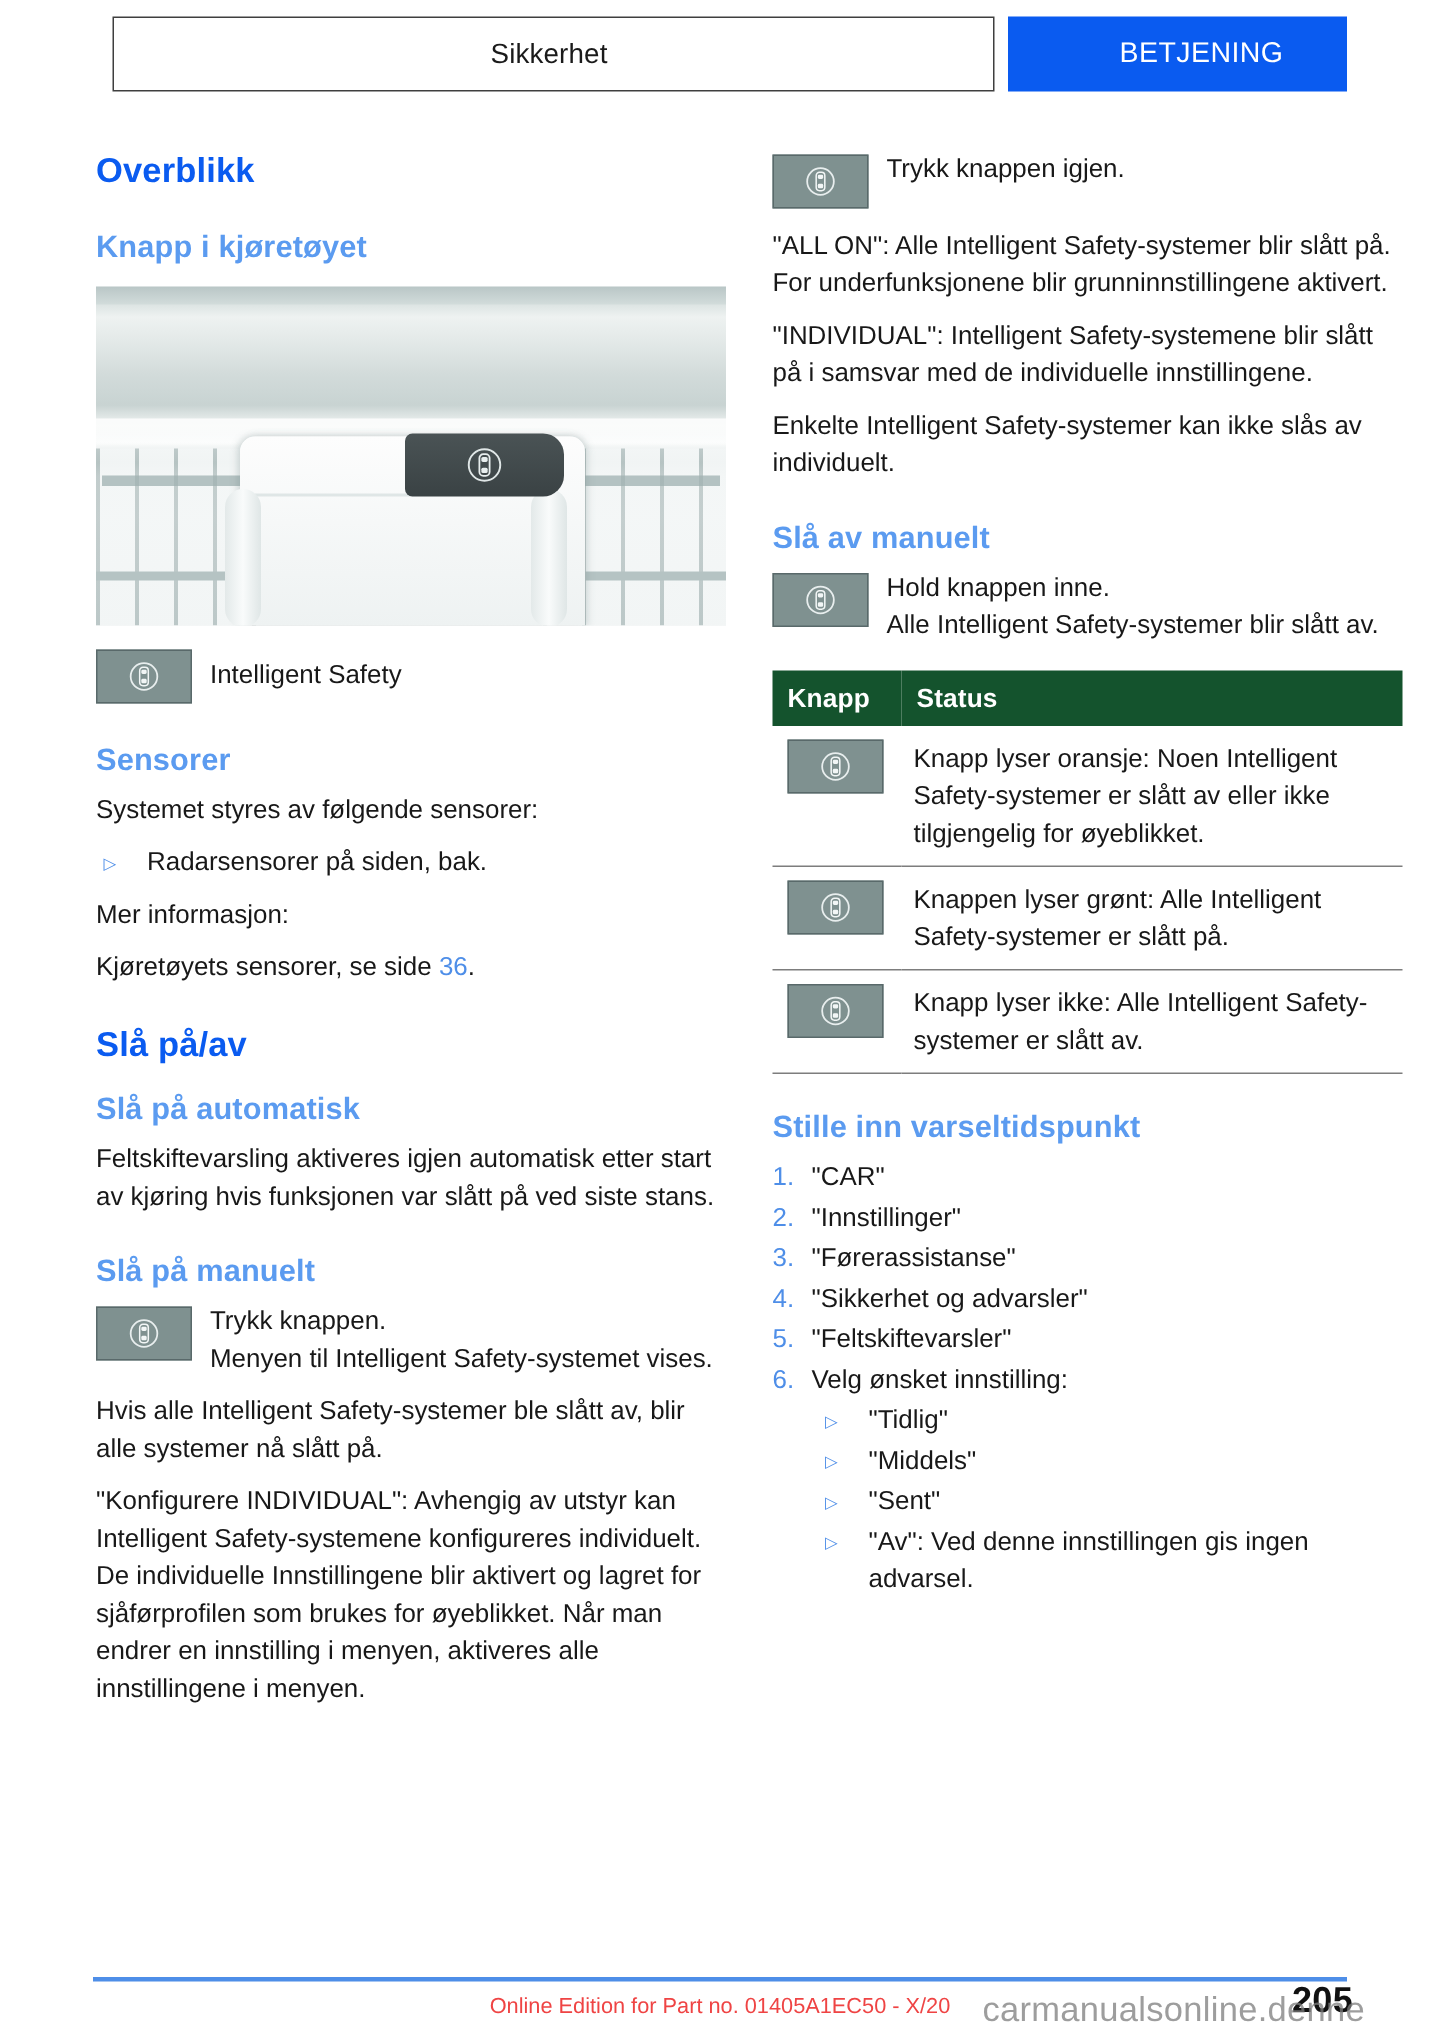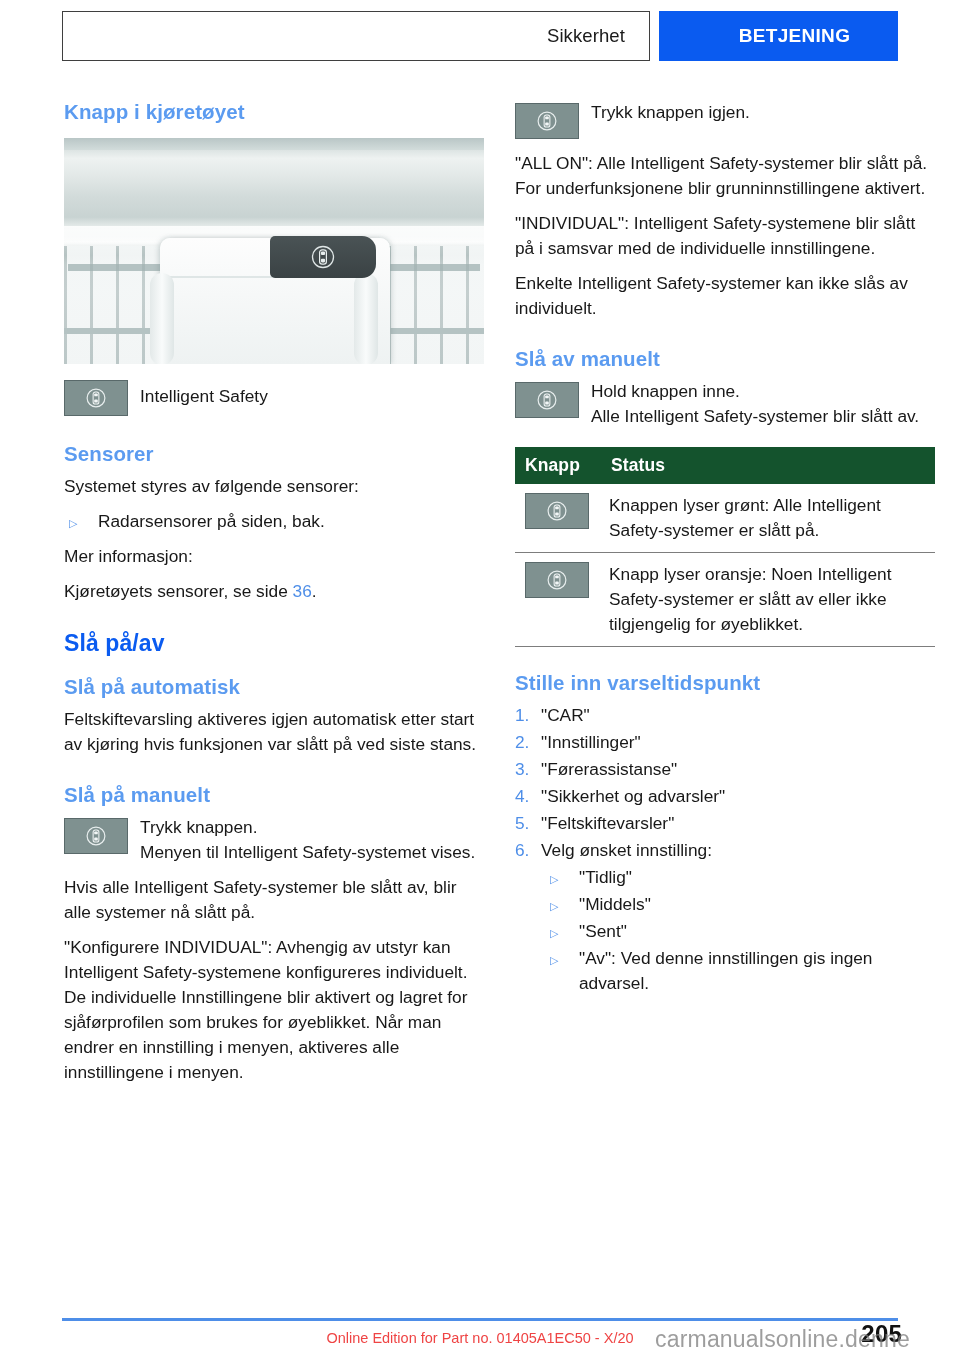--- a/index.html
+++ b/index.html
@@ -26,39 +26,40 @@
     height: 50px;
     display: flex;
     align-items: stretch;
   }
   .header-chapter {
     flex: 0 0 588px;
     border: 1.5px solid #3f3f3f;
     background: #ffffff;
     display: flex;
     align-items: center;
-    justify-content: flex-end;
-    padding-right: 24px;
+    justify-content: center;
+    padding-right: 6px;
+    margin-left: 13px;
   }
   .header-chapter span {
     font-size: 18.5px;
     color: #1a1a1a;
     letter-spacing: 0.1px;
   }
   .header-section {
     flex: 1 1 auto;
     margin-left: 9px;
     background: #0a5bf0;
     display: flex;
     align-items: center;
     justify-content: center;
   }
   .header-section span {
     font-size: 19px;
-    font-weight: bold;
+    font-weight: normal;
     color: #ffffff;
     letter-spacing: 0.3px;
     margin-left: 32px;
   }
 
   
   .col {
     position: absolute;
     top: 100px;
     width: 420px;
@@ -332,20 +333,21 @@
     <div class="header-chapter">
       <span>Sikkerhet</span>
     </div>
     <div class="header-section">
       <span>BETJENING</span>
     </div>
   </div>
 
   <div class="col col-left">
 
+    <h1 class="h-title">Overblikk</h1>
 
     <h2 class="h-sub">Knapp i kjøretøyet</h2>
 
     <div class="photo">
       <div class="band-top"></div>
       <div class="sheen"></div>
       <div class="grille l"></div>
       <div class="grille r"></div>
       <div class="grille-bar l"></div>
       <div class="grille-bar r"></div>
@@ -450,20 +452,33 @@
     </div>
 
     <table class="status-table">
       <thead>
         <tr>
           <th class="c1">Knapp</th>
           <th class="c2">Status</th>
         </tr>
       </thead>
       <tbody>
+        <tr>
+          <td class="c1">
+            <div class="btn-swatch">
+              <svg class="car-ico" width="22" height="22" viewBox="0 0 26 26">
+                <circle cx="13" cy="13" r="10.5" fill="none" stroke="#e8eeee" stroke-width="1.4"></circle>
+                <rect x="9.6" y="5.8" width="6.8" height="14.4" rx="2.6" fill="none" stroke="#f2f6f6" stroke-width="1.2"></rect>
+                <rect x="10.9" y="7.6" width="4.2" height="3.4" rx="1.1" fill="#f2f6f6"></rect>
+                <rect x="10.9" y="14.8" width="4.2" height="3.6" rx="1.1" fill="#f2f6f6"></rect>
+              </svg>
+            </div>
+          </td>
+          <td class="c2">Knapp lyser oransje: Noen Intelligent Safety-systemer er slått av eller ikke tilgjengelig for øyeblikket.</td>
+        </tr>
         <tr>
           <td class="c1">
             <div class="btn-swatch">
               <svg class="car-ico" width="22" height="22" viewBox="0 0 26 26">
                 <circle cx="13" cy="13" r="10.5" fill="none" stroke="#e8eeee" stroke-width="1.4"></circle>
                 <rect x="9.6" y="5.8" width="6.8" height="14.4" rx="2.6" fill="none" stroke="#f2f6f6" stroke-width="1.2"></rect>
                 <rect x="10.9" y="7.6" width="4.2" height="3.4" rx="1.1" fill="#f2f6f6"></rect>
                 <rect x="10.9" y="14.8" width="4.2" height="3.6" rx="1.1" fill="#f2f6f6"></rect>
               </svg>
             </div>
@@ -474,21 +489,21 @@
           <td class="c1">
             <div class="btn-swatch">
               <svg class="car-ico" width="22" height="22" viewBox="0 0 26 26">
                 <circle cx="13" cy="13" r="10.5" fill="none" stroke="#e8eeee" stroke-width="1.4"></circle>
                 <rect x="9.6" y="5.8" width="6.8" height="14.4" rx="2.6" fill="none" stroke="#f2f6f6" stroke-width="1.2"></rect>
                 <rect x="10.9" y="7.6" width="4.2" height="3.4" rx="1.1" fill="#f2f6f6"></rect>
                 <rect x="10.9" y="14.8" width="4.2" height="3.6" rx="1.1" fill="#f2f6f6"></rect>
               </svg>
             </div>
           </td>
-          <td class="c2">Knapp lyser oransje: Noen Intelligent Safety-systemer er slått av eller ikke tilgjengelig for øyeblikket.</td>
+          <td class="c2">Knapp lyser ikke: Alle Intelligent Safety-systemer er slått av.</td>
         </tr>
       </tbody>
     </table>
 
     <h2 class="h-sub tight">Stille inn varseltidspunkt</h2>
     <ol class="num-list">
       <li>
         <span class="num">1.</span>
         <span class="litxt">"CAR"</span>
       </li>

